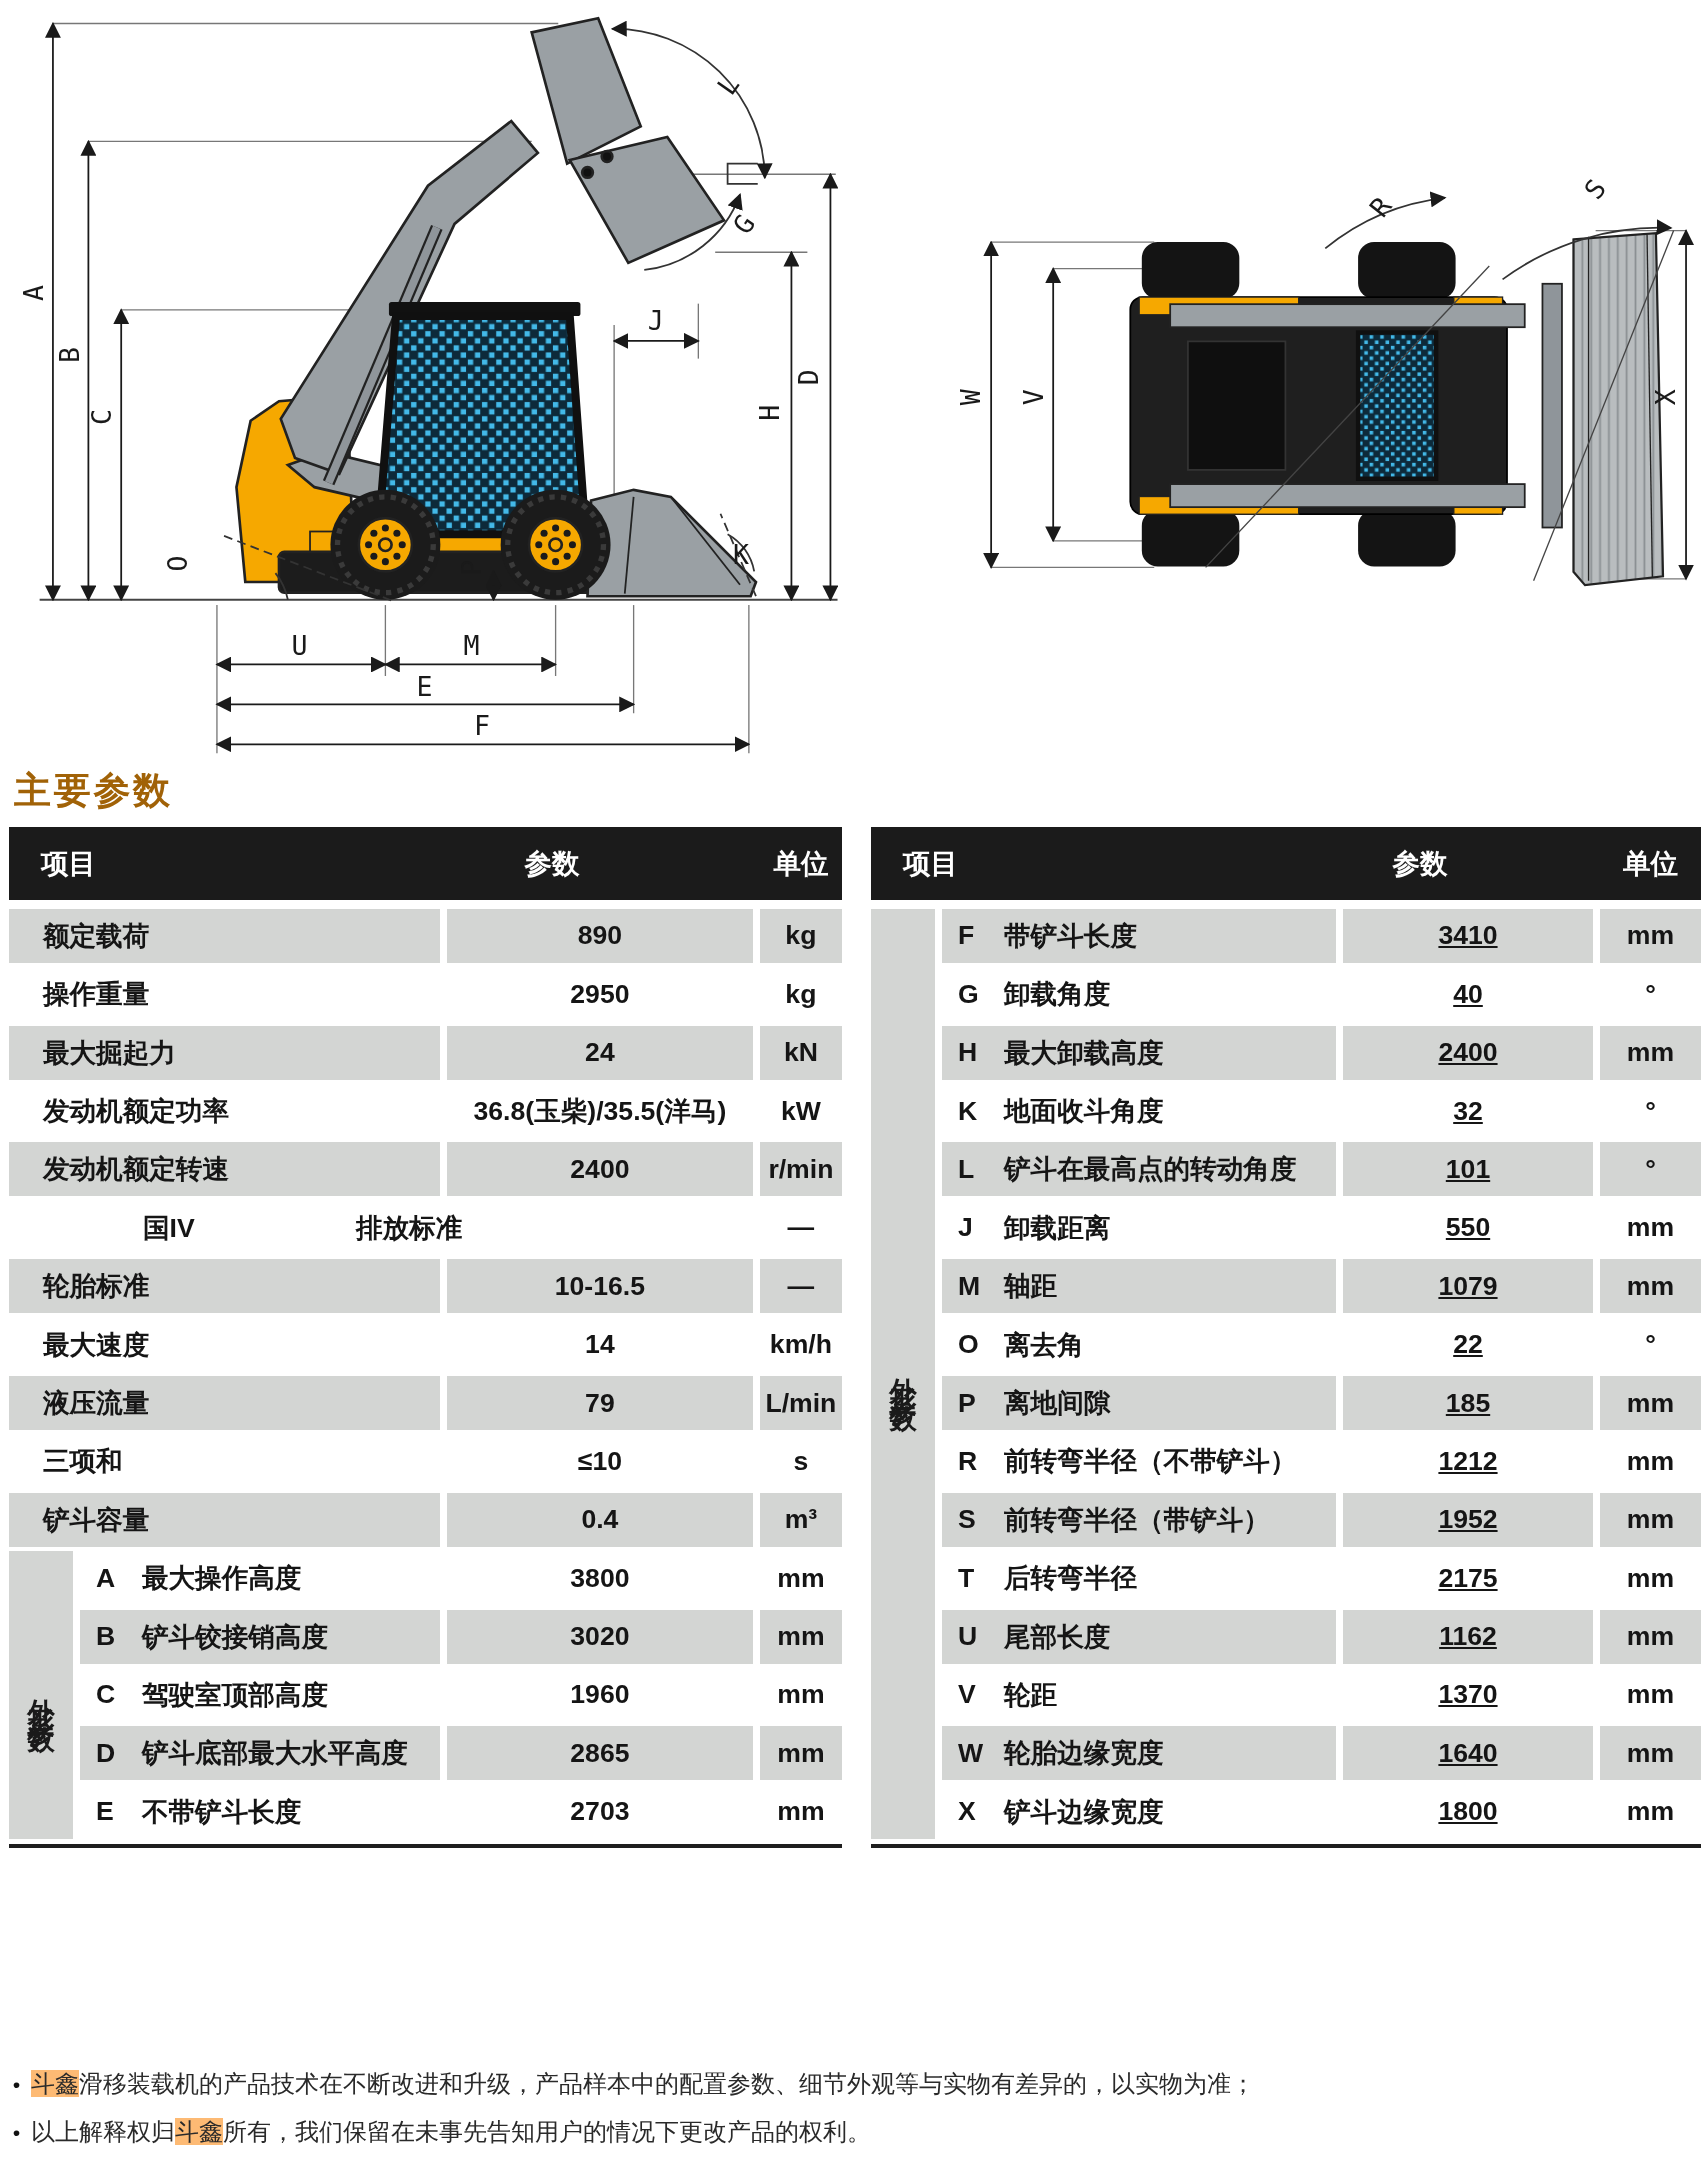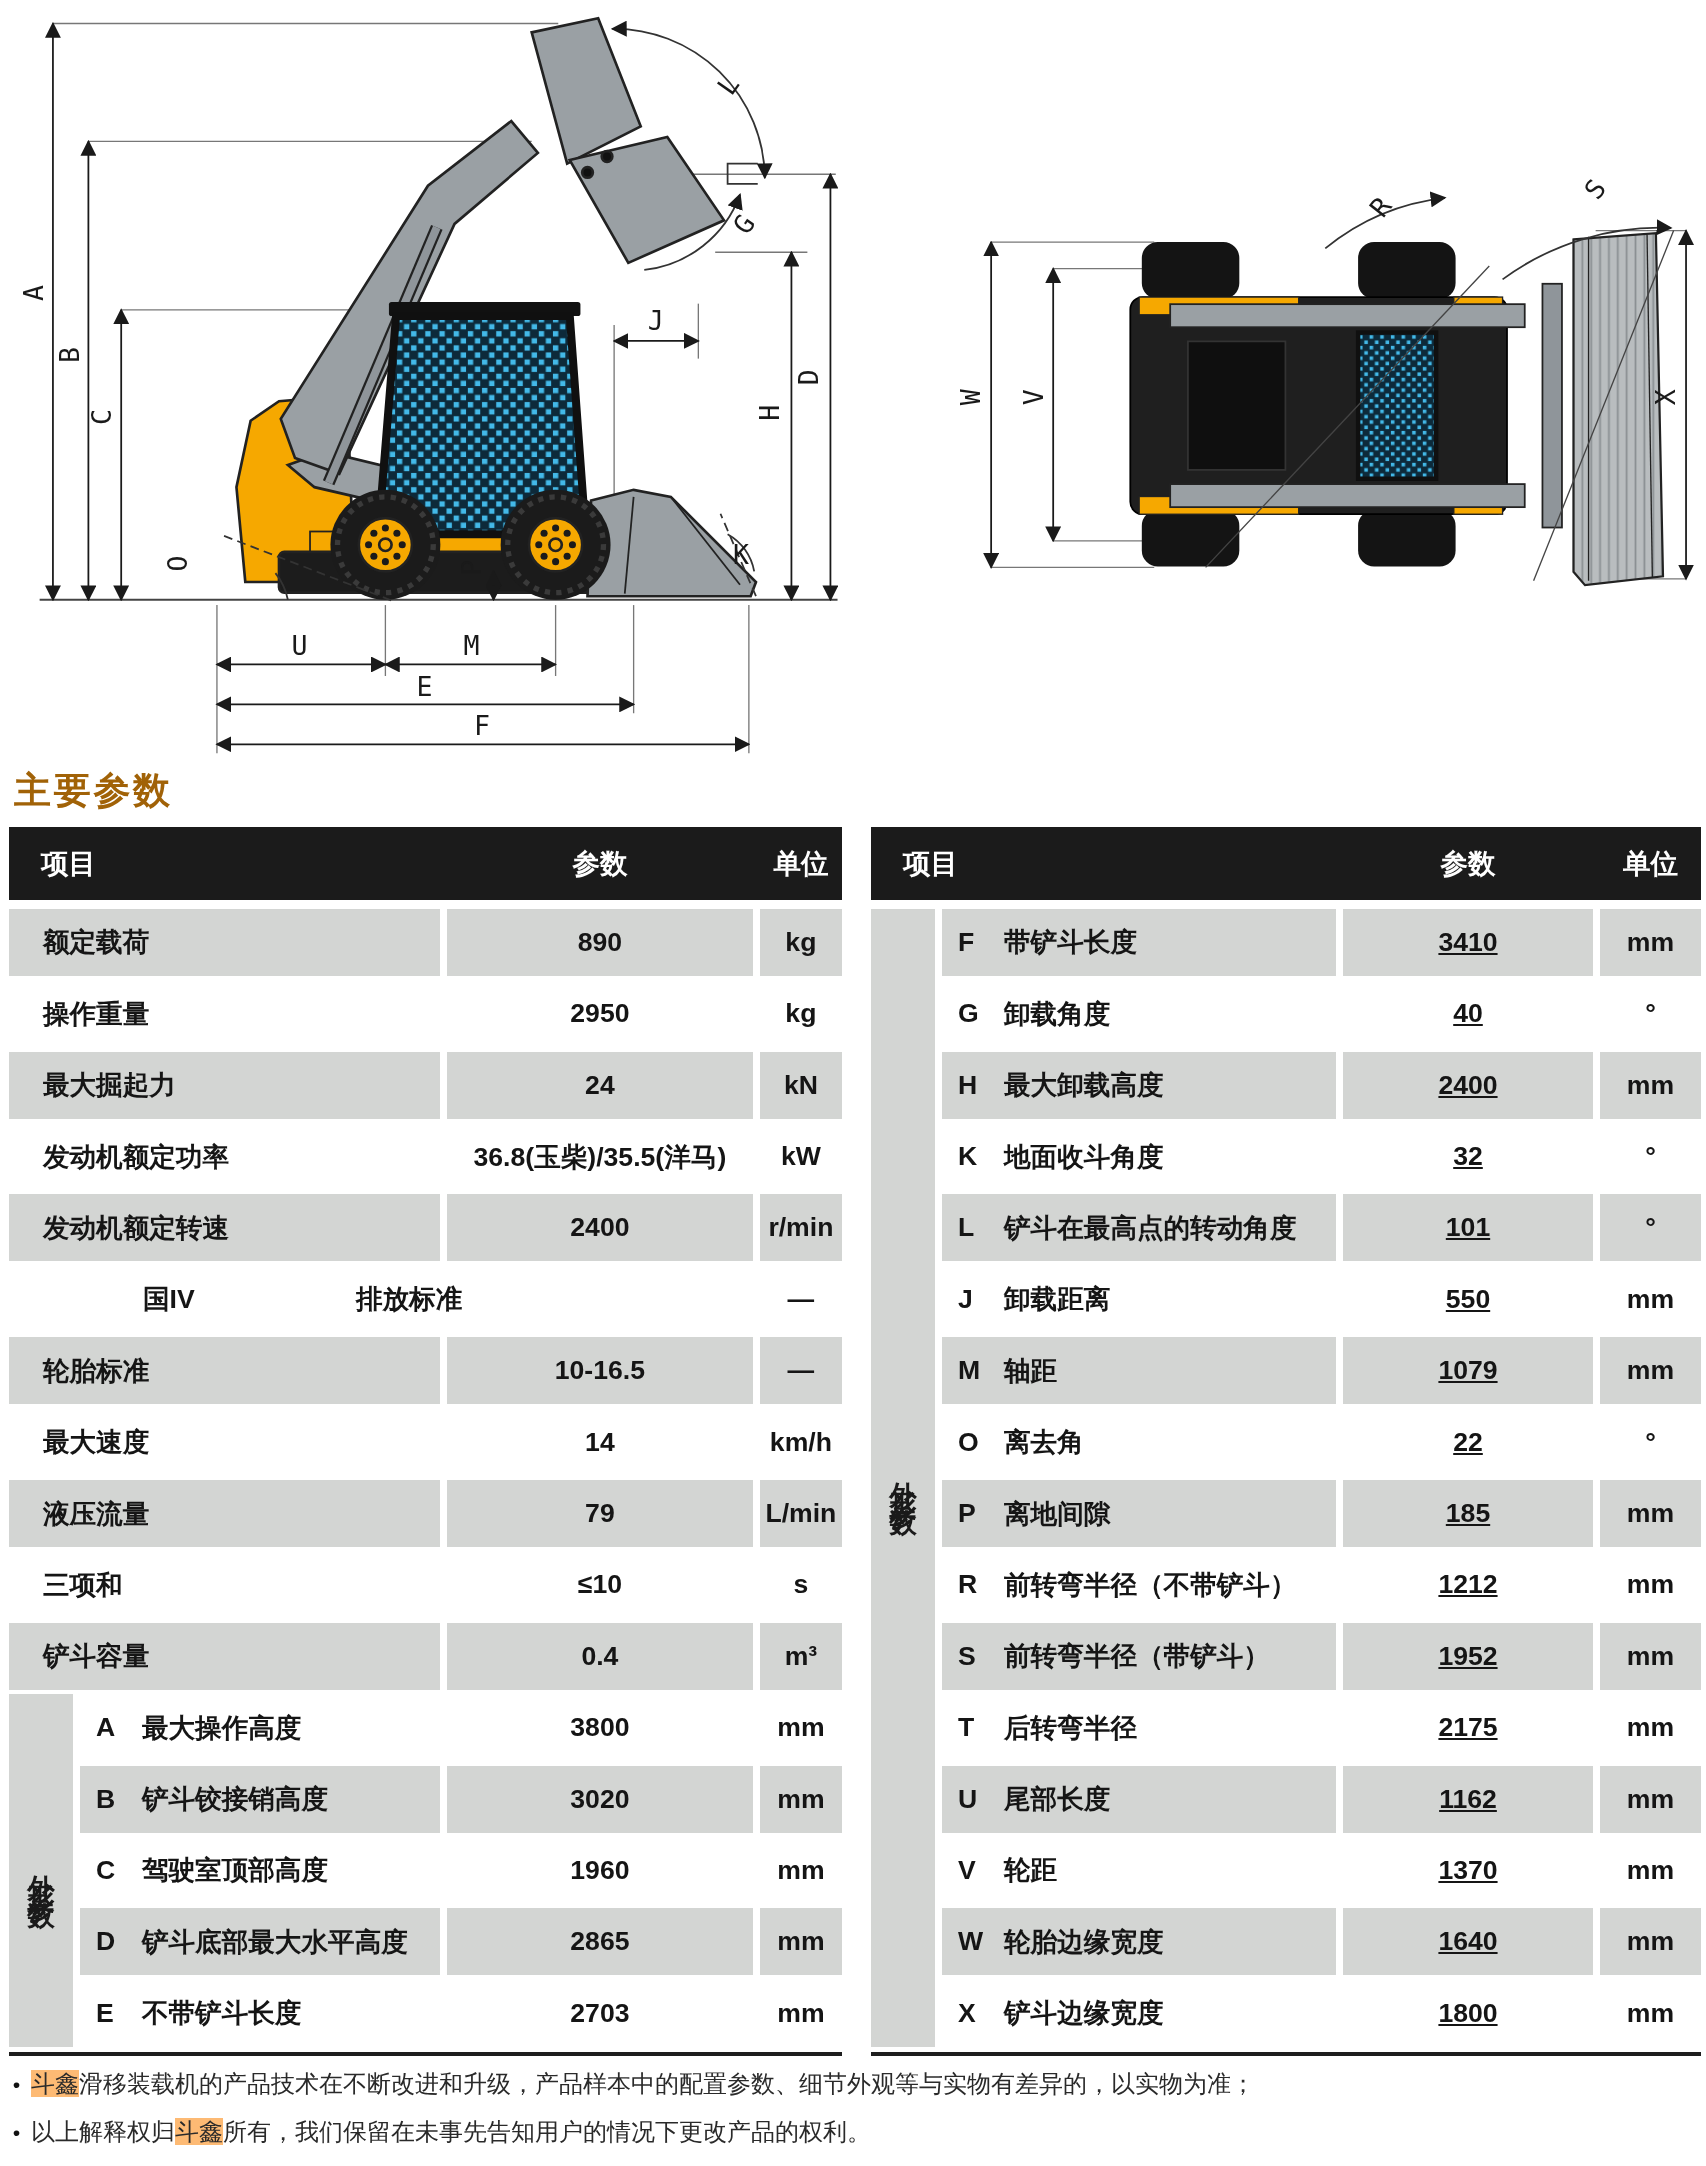--- a/index.html
+++ b/index.html
@@ -4,27 +4,27 @@
 <style>
   html,body{margin:0;padding:0;background:#fff;}
   body{width:1707px;height:2167px;position:relative;font-family:"Liberation Sans",sans-serif;color:#1a1a1a;overflow:hidden;}
   .abs{position:absolute;}
   
   #page-title{left:14px;top:766px;font-size:37px;font-weight:bold;letter-spacing:2.7px;color:#a16207;}
   
   .tbl{position:absolute;top:827px;}
   .tbl-left{left:8.9px;width:833px;}
   .tbl-right{left:871px;width:830px;}
-  .thead{display:flex;align-items:center;height:73px;background:#1b1b1b;color:#fff;font-size:27.5px;font-weight:bold;}
+  .thead{display:flex;align-items:center;height:73px;background:#1b1b1b;color:#fff;font-size:27.5px;font-weight:bold;gap:48px;}
   .th-item{flex:1;padding-left:32px;}
   .th-val,.th-unit{text-align:center;margin-left:7px;}
   .tbl-left .th-val{width:306px;} .tbl-left .th-unit{width:82px;}
   .tbl-right .th-val{width:250px;} .tbl-right .th-unit{width:101px;}
   .tbody{padding-top:8.9px;}
-  .row{display:flex;height:67px;margin-top:4.4px;}
+  .row{display:flex;height:54px;margin-top:4.4px;}
   .tbody > .row:first-child{margin-top:0;}
   .group-block{display:flex;margin-top:4.4px;}
   .tbody > .group-block:first-child{margin-top:0;}
   .group-rows{flex:1;}
   .group-rows .row:first-child{margin-top:0;}
   .cell{display:flex;align-items:center;font-size:26.6px;font-weight:600;color:#151515;}
   .cell.item{flex:1;padding-left:34px;}
   .row.has-letter .cell.item{padding-left:16px;}
   .letter{display:inline-block;width:46px;}
   .cell.val,.cell.unit{justify-content:center;margin-left:7px;text-align:center;}

